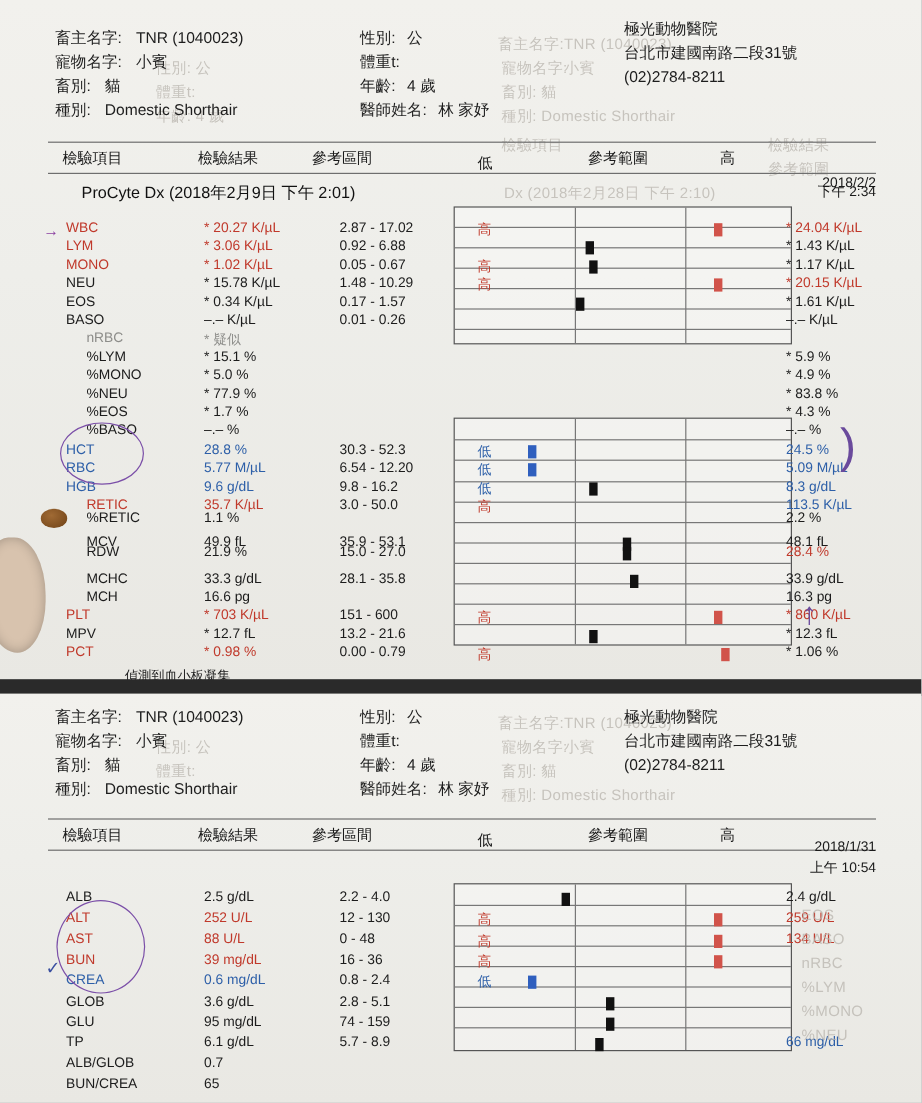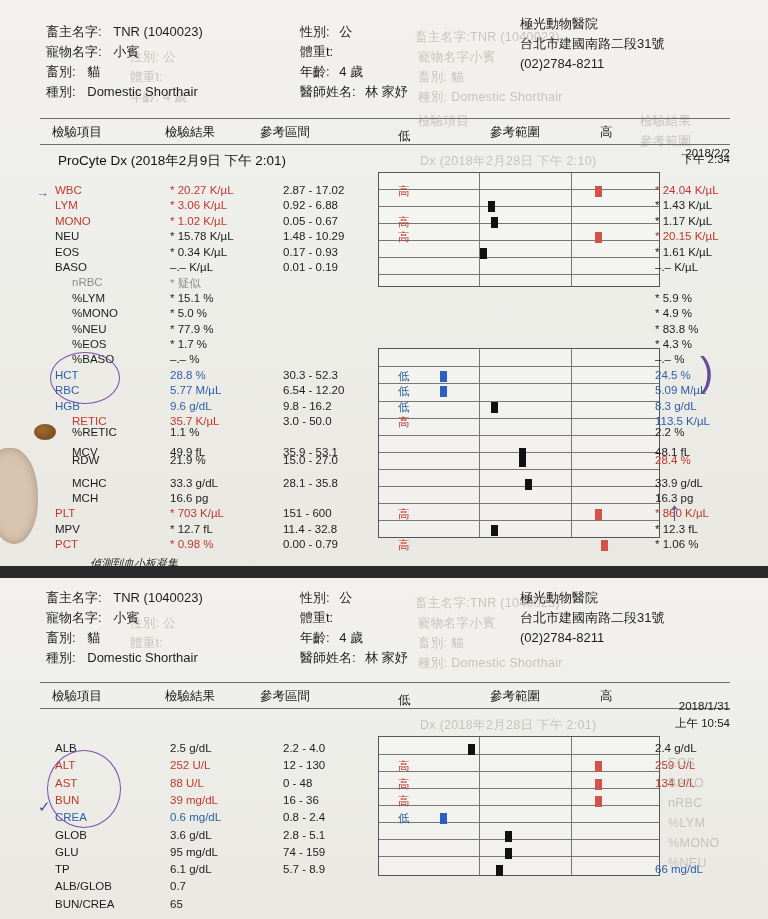--- a/index.html
+++ b/index.html
@@ -225,21 +225,21 @@
 
     <div class="colhdr" style="left:52px; top:124px;">檢驗項目</div>
     <div class="colhdr" style="left:165px; top:124px;">檢驗結果</div>
     <div class="colhdr" style="left:260px; top:124px;">參考區間</div>
     <div class="colhdr" style="left:398px; top:128px;">低</div>
     <div class="colhdr" style="left:490px; top:124px;">參考範圍</div>
     <div class="colhdr" style="left:600px; top:124px;">高</div>
 
     <div class="rule" style="top:144px;"></div>
 
-    <div class="sect-title" style="left:58px; top:152px;">ProCyte Dx (2018年2月9日 下午 2:01)</div>
+    <div class="sect-title" style="left:68px; top:152px;">ProCyte Dx (2018年2月9日 下午 2:01)</div>
     <div class="ghost" style="left:420px; top:152px;">Dx (2018年2月28日 下午 2:10)</div>
     <div class="date-right" style="left:600px; top:147px; width:130px;">2018/2/2</div>
     <div class="date-right" style="left:600px; top:152px; width:130px;">下午 2:34</div>
 
     <div class="grid" style="left:378px; top:172px; width:282px; height:115px;">
       <div class="gridline-h" style="top:16px;"></div>
       <div class="gridline-h" style="top:33px;"></div>
       <div class="gridline-h" style="top:50px;"></div>
       <div class="gridline-h" style="top:67px;"></div>
       <div class="gridline-h" style="top:84px;"></div>
@@ -291,29 +291,29 @@
           <span class="c-name black">NEU</span>
           <span class="c-res black">* 15.78 K/µL</span>
           <span class="c-ref black">1.48 - 10.29</span>
           <span class="c-flag red">高</span>
           <span class="c-right red">* 20.15 K/µL</span>
           <span class="mark red" style="left: 595.14px; top: 2px;"></span>
         </div>
         <div class="row" style="top: 245.6px;">
           <span class="c-name black">EOS</span>
           <span class="c-res black">* 0.34 K/µL</span>
-          <span class="c-ref black">0.17 - 0.93</span>
+          <span class="c-ref black">0.17 - 1.57</span>
           <span class="c-flag red"></span>
           <span class="c-right black">* 1.61 K/µL</span>
           <span class="mark" style="left: 479.52px; top: 2px;"></span>
         </div>
         <div class="row" style="top: 261px;">
           <span class="c-name black">BASO</span>
           <span class="c-res black">–.– K/µL</span>
-          <span class="c-ref black">0.01 - 0.19</span>
+          <span class="c-ref black">0.01 - 0.26</span>
           <span class="c-flag red"></span>
           <span class="c-right black">–.– K/µL</span>
         </div>
         <div class="row" style="top: 276.4px;">
           <span class="c-name grayt ind">nRBC</span>
           <span class="c-res grayt">* 疑似</span>
           <span class="c-ref grayt"></span>
           <span class="c-flag red"></span>
           <span class="c-right black"></span>
         </div>
@@ -425,41 +425,41 @@
           <span class="c-name red">PLT</span>
           <span class="c-res red">* 703 K/µL</span>
           <span class="c-ref black">151 - 600</span>
           <span class="c-flag red">高</span>
           <span class="c-right red">* 860 K/µL</span>
           <span class="mark red" style="left: 595.14px; top: 2px;"></span>
         </div>
         <div class="row" style="top: 522.8px;">
           <span class="c-name black">MPV</span>
           <span class="c-res black">* 12.7 fL</span>
-          <span class="c-ref black">11.4 - 32.8</span>
+          <span class="c-ref black">13.2 - 21.6</span>
           <span class="c-flag red"></span>
           <span class="c-right black">* 12.3 fL</span>
           <span class="mark" style="left: 490.8px; top: 2px;"></span>
         </div>
         <div class="row" style="top: 538.2px;">
           <span class="c-name red">PCT</span>
           <span class="c-res red">* 0.98 %</span>
           <span class="c-ref black">0.00 - 0.79</span>
           <span class="c-flag red">高</span>
           <span class="c-right black">* 1.06 %</span>
           <span class="mark red" style="left: 600.78px; top: 2px;"></span>
         </div>
       </div>
 
     <div class="annot-arrow" style="left:36px; top:185px;">→</div>
     <div class="ellipse" style="left:50px; top:352px; width:70px; height:52px;"></div>
     <div class="brace" style="left:700px; top:352px;">)</div>
     <div class="brace" style="left:668px; top:498px; font-size:26px;">↑</div>
 
-    <div class="note" style="left:90px; top:556px;font-style:italic;">偵測到血小板凝集</div>
+    <div class="note" style="left:104px; top:556px;">偵測到血小板凝集</div>
 
     <div class="coin" style="left:34px; top:424px;"></div>
     <div class="finger" style="left:-14px; top:448px; width:52px; height:96px;"></div>
   </div>
 
   <div class="gap"></div>
 
   <div class="sheet" id="sheet-bottom">
 
     <div class="ghost" style="left:415px; top:16px;">畜主名字:</div>
@@ -512,21 +512,20 @@
 
     <div class="colhdr" style="left:52px; top:110px;">檢驗項目</div>
     <div class="colhdr" style="left:165px; top:110px;">檢驗結果</div>
     <div class="colhdr" style="left:260px; top:110px;">參考區間</div>
     <div class="colhdr" style="left:398px; top:114px;">低</div>
     <div class="colhdr" style="left:490px; top:110px;">參考範圍</div>
     <div class="colhdr" style="left:600px; top:110px;">高</div>
 
     <div class="rule" style="top:130px;"></div>
 
-    <div class="ghost" style="left:420px; top:138px;">Dx (2018年2月28日 下午 2:01)</div>
     <div class="date-right" style="left:600px; top:122px; width:130px;">2018/1/31</div>
     <div class="date-right" style="left:600px; top:138px; width:130px;">上午 10:54</div>
 
     <div class="grid" style="left:378px; top:158px; width:282px; height:140px;">
       <div class="gridline-h" style="top:17px;"></div>
       <div class="gridline-h" style="top:34px;"></div>
       <div class="gridline-h" style="top:51px;"></div>
       <div class="gridline-h" style="top:68px;"></div>
       <div class="gridline-h" style="top:85px;"></div>
       <div class="gridline-h" style="top:102px;"></div>

